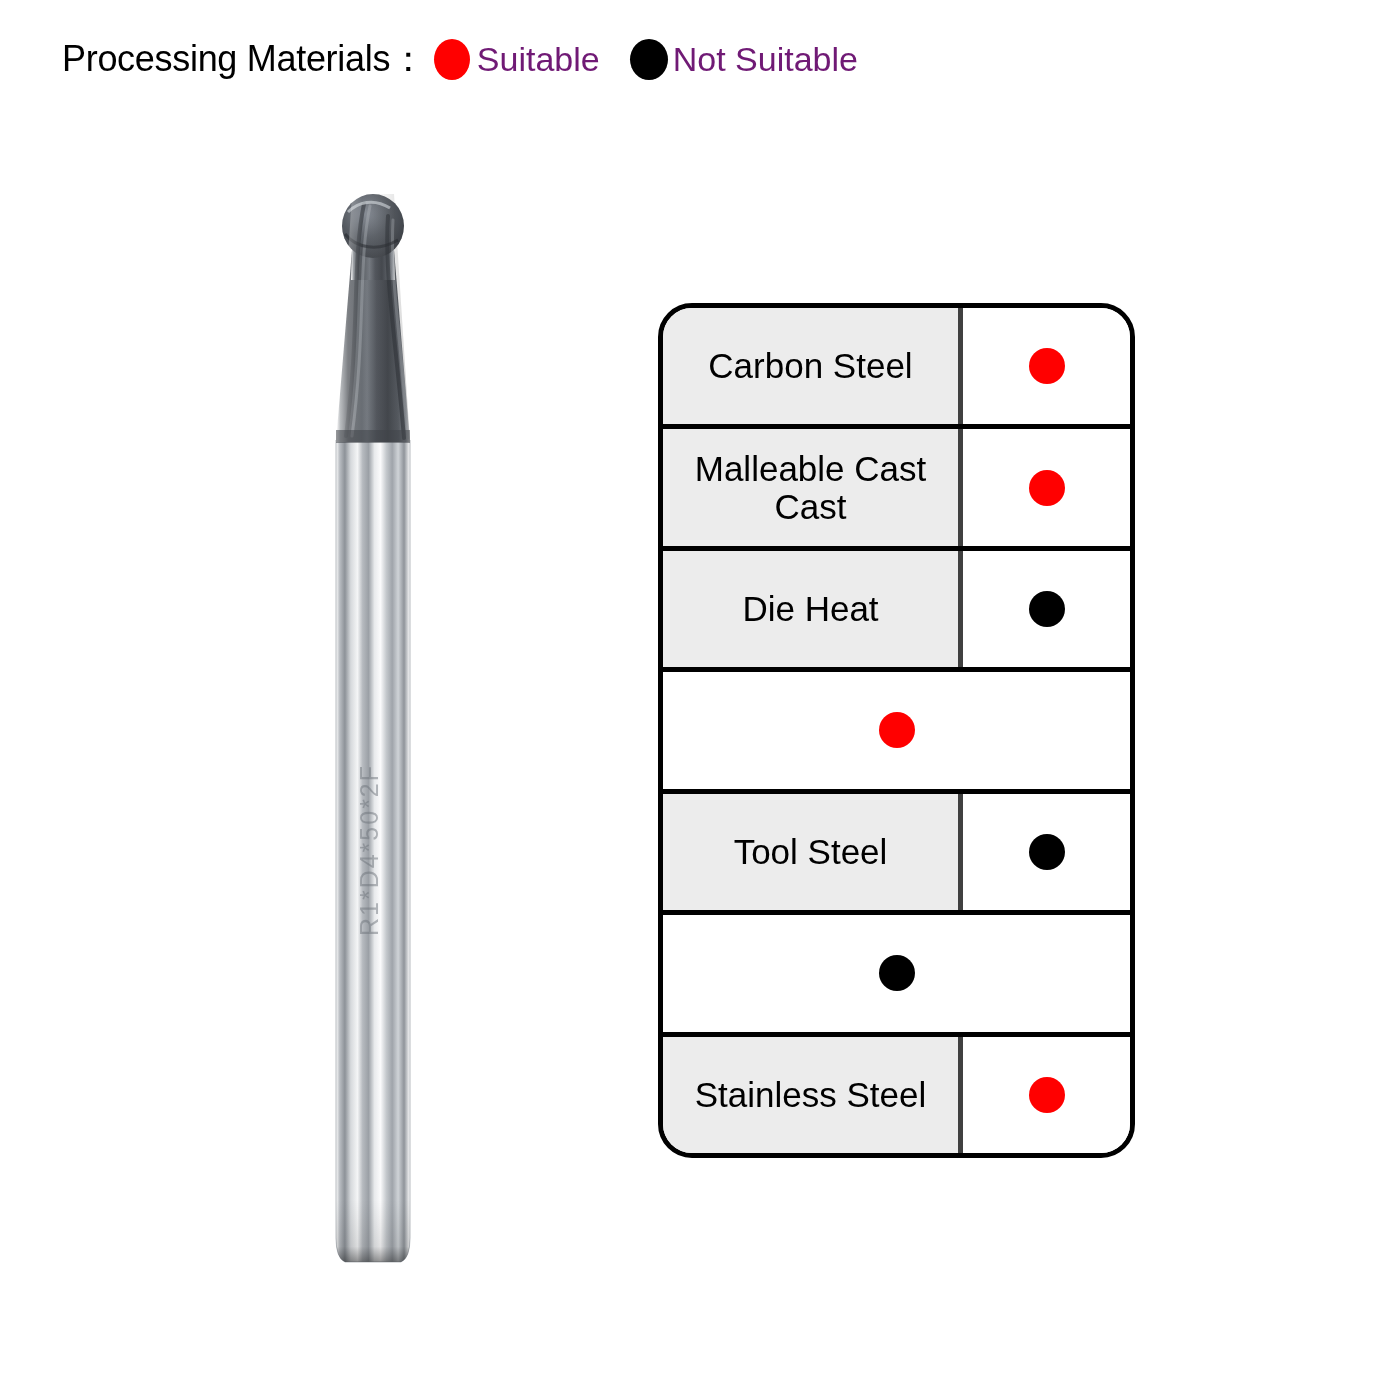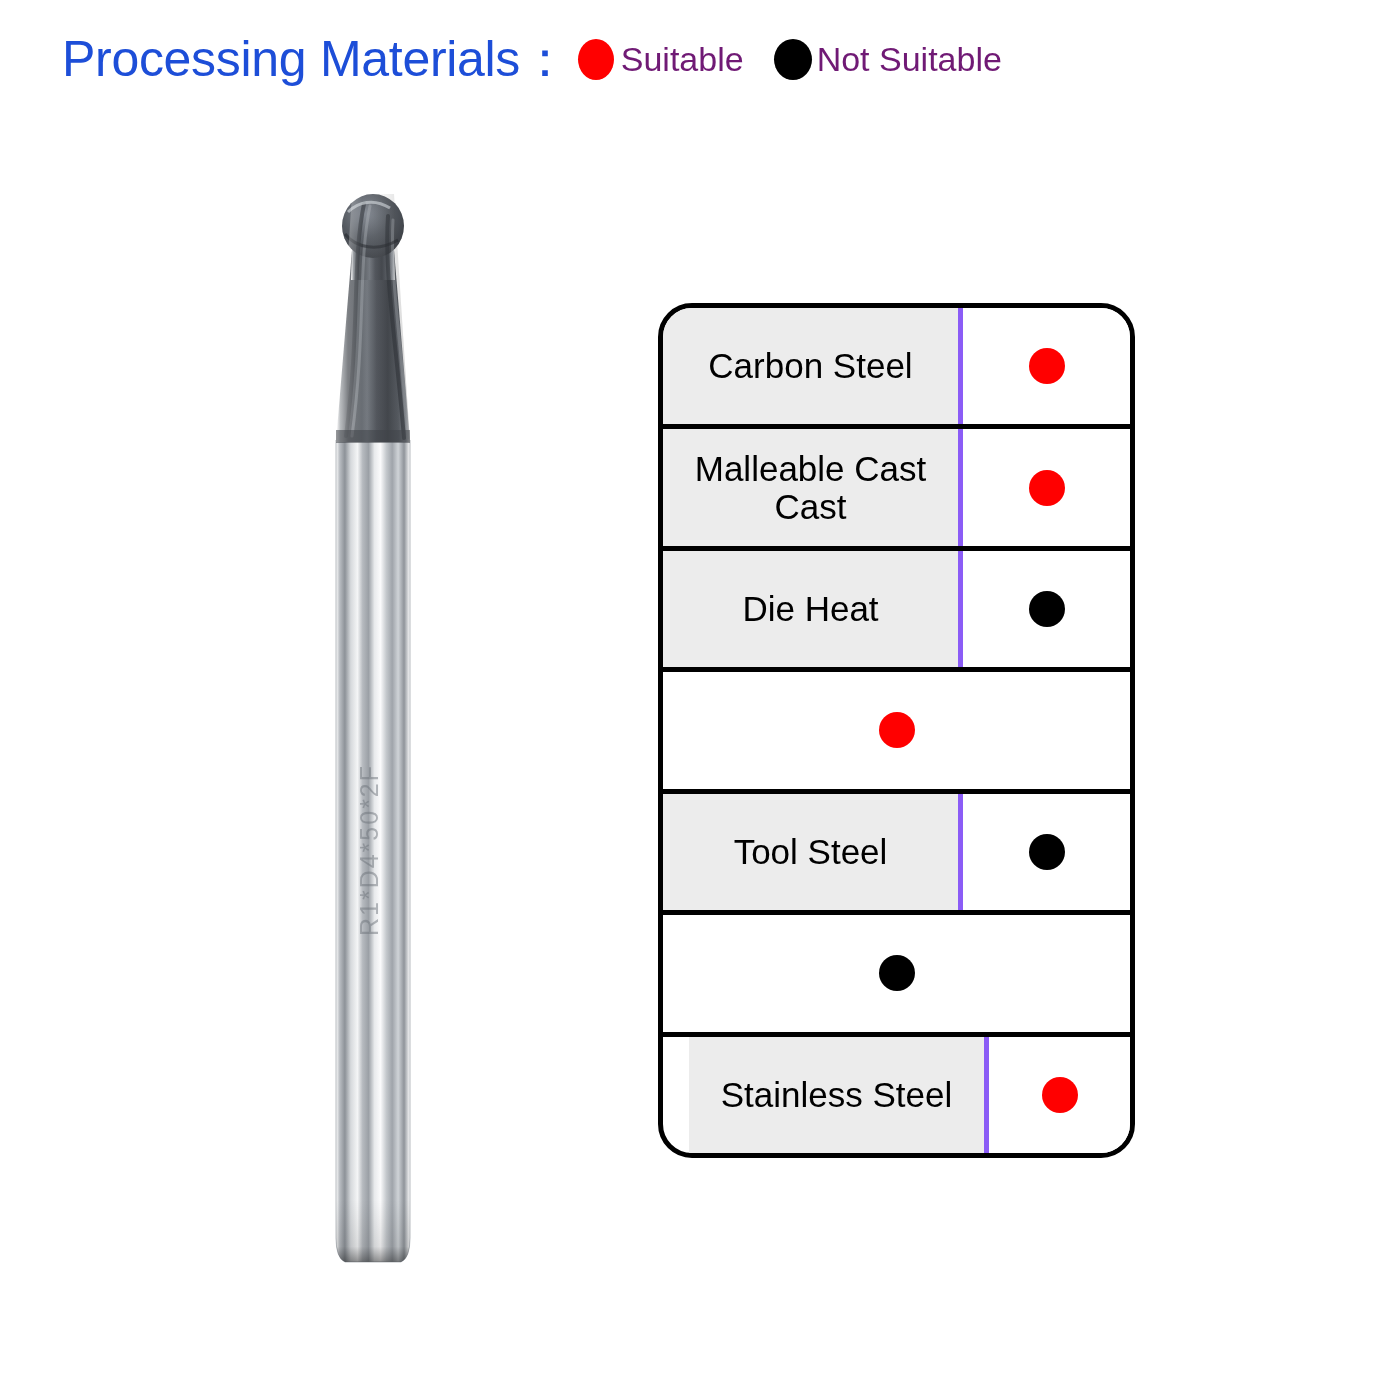--- a/index.html
+++ b/index.html
@@ -20,24 +20,24 @@
   #header {
     position: absolute;
     left: 62px;
     top: 33px;
     height: 52px;
     display: flex;
     align-items: center;
     white-space: nowrap;
   }
   #header-title {
-    font-size: 50px;
+    font-size: 36px;
     line-height: 1;
     letter-spacing: -0.3px;
-    color: #1d4ed8;
+    color: #000000;
   }
   .legend-group {
     display: flex;
     align-items: center;
     white-space: nowrap;
   }
   .legend-dot {
     display: inline-block;
     border-radius: 50%;
   }
@@ -87,27 +87,27 @@
     display: flex;
     flex-direction: column;
     height: 100%;
   }
   .mat-row {
     flex: 1 1 0;
     display: flex;
     min-height: 0;
     border-bottom: 5px solid #000000;
   }
-  .mat-row:last-child { border-bottom: none; padding-left: 26px; }
+  .mat-row:last-child { border-bottom: none; }
 
   .mat-name {
     width: 300px;
     flex: 0 0 300px;
     background: #ececec;
-    border-right: 5px solid #8b5cf6;
+    border-right: 5px solid #404040;
     display: flex;
     align-items: center;
     justify-content: center;
     text-align: center;
     padding: 0 4px;
     box-sizing: border-box;
     font-size: 35px;
     line-height: 1.08;
     color: #000;
   }

